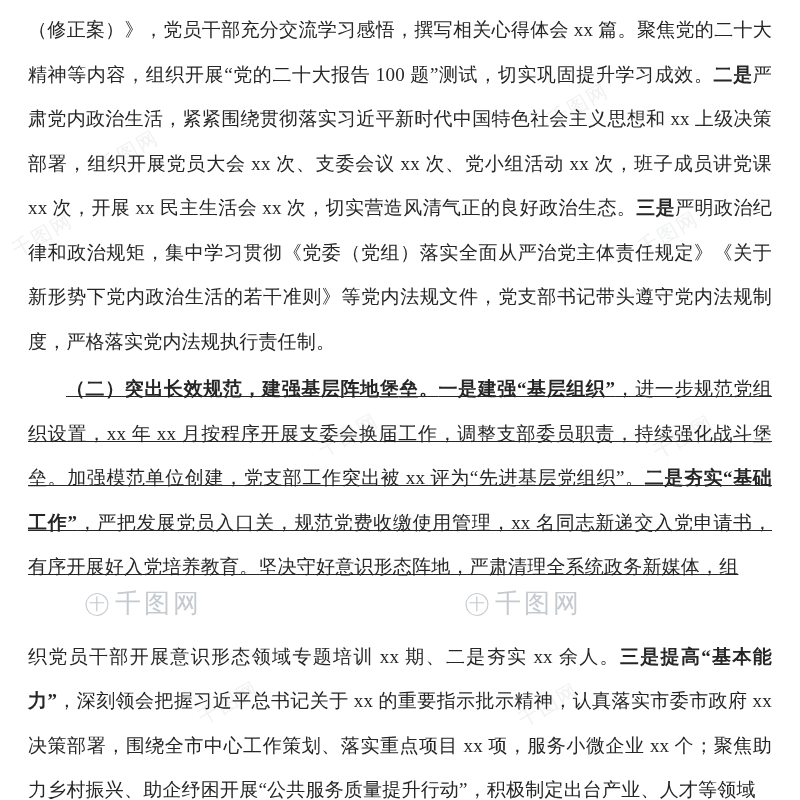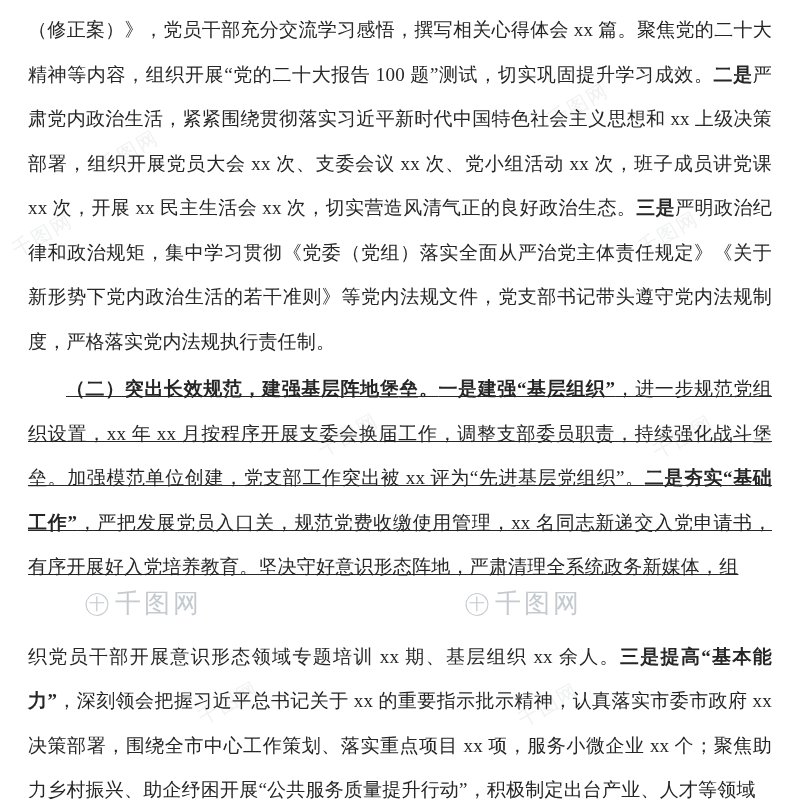--- a/index.html
+++ b/index.html
@@ -91,15 +91,15 @@
       <div class="wm wm-faint" style="left: 14px; top: 238px; transform: rotate(-30deg);">千图网</div>
       <div class="wm wm-faint" style="left: 320px; top: 438px; transform: rotate(-30deg);">千图网</div>
       <div class="wm wm-faint" style="left: 655px; top: 440px; transform: rotate(-30deg);">千图网</div>
       <div class="wm wm-faint" style="left: 200px; top: 706px; transform: rotate(-30deg);">千图网</div>
       <div class="wm wm-faint" style="left: 520px; top: 708px; transform: rotate(-30deg);">千图网</div>
     </div>
   <div class="content">
       <p class="para"><span>（修正案）》，党员干部充分交流学习感悟，撰写相关心得体会 xx 篇。聚焦党的二十大精神等内容，组织开展“党的二十大报告 100 题”测试，切实巩固提升学习成效。</span><span class="run-bold">二是</span><span>严肃党内政治生活，紧紧围绕贯彻落实习近平新时代中国特色社会主义思想和 xx 上级决策部署，组织开展党员大会 xx 次、支委会议 xx 次、党小组活动 xx 次，班子成员讲党课 xx 次，开展 xx 民主生活会 xx 次，切实营造风清气正的良好政治生态。</span><span class="run-bold">三是</span><span>严明政治纪律和政治规矩，集中学习贯彻《党委（党组）落实全面从严治党主体责任规定》《关于新形势下党内政治生活的若干准则》等党内法规文件，党支部书记带头遵守党内法规制度，严格落实党内法规执行责任制。</span></p>
       <p class="para indent"><span class="run-bold">（二）突出长效规范，建强基层阵地堡垒。</span><span class="run-bold">一是建强“基层组织”</span><span>，进一步规范党组织设置，xx 年 xx 月按程序开展支委会换届工作，调整支部委员职责，持续强化战斗堡垒。加强模范单位创建，党支部工作突出被 xx 评为“先进基层党组织”。</span><span class="run-bold">二是夯实“基础工作”</span><span>，严把发展党员入口关，规范党费收缴使用管理，xx 名同志新递交入党申请书，有序开展好入党培养教育。坚决守好意识形态阵地，严肃清理全系统政务新媒体，组</span></p>
       <div style="height: 42px;"></div>
-      <p class="para"><span>织党员干部开展意识形态领域专题培训 xx 期、基层组织 xx 余人。</span><span class="run-bold">三是提高“基本能力”</span><span>，深刻领会把握习近平总书记关于 xx 的重要指示批示精神，认真落实市委市政府 xx 决策部署，围绕全市中心工作策划、落实重点项目 xx 项，服务小微企业 xx 个；聚焦助力乡村振兴、助企纾困开展“公共服务质量提升行动”，积极制定出台产业、人才等领域</span></p>
+      <p class="para"><span>织党员干部开展意识形态领域专题培训 xx 期、二是夯实 xx 余人。</span><span class="run-bold">三是提高“基本能力”</span><span>，深刻领会把握习近平总书记关于 xx 的重要指示批示精神，认真落实市委市政府 xx 决策部署，围绕全市中心工作策划、落实重点项目 xx 项，服务小微企业 xx 个；聚焦助力乡村振兴、助企纾困开展“公共服务质量提升行动”，积极制定出台产业、人才等领域</span></p>
     </div>
 </div>
 
 </body></html>

